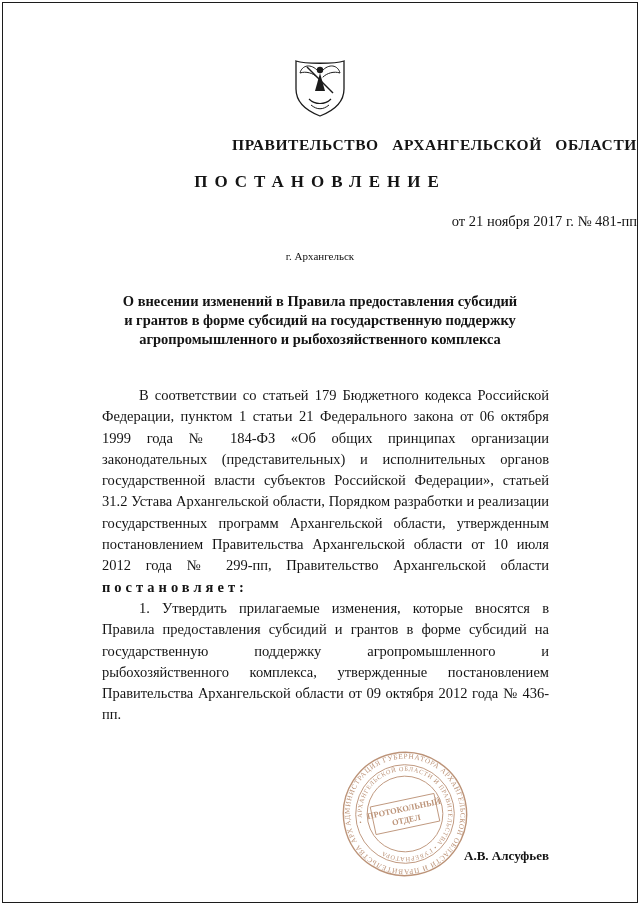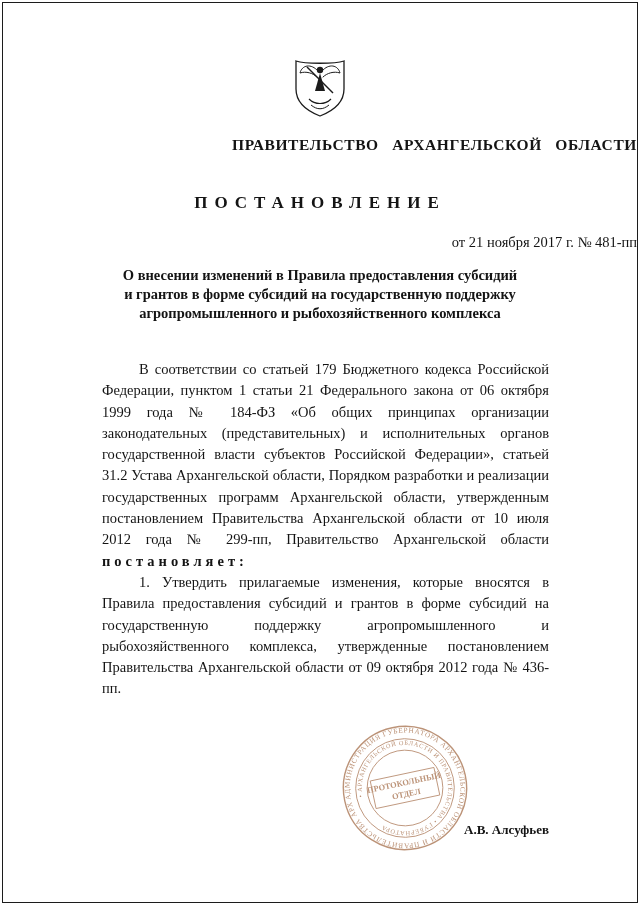--- a/index.html
+++ b/index.html
@@ -20,38 +20,38 @@
   .emblem { width: 62px; margin: 50px auto 0; display: block; }
   .org-name {
     margin-top: 13px;
     text-align: right;
     font-weight: bold;
     font-size: 15.5px;
     letter-spacing: 0.6px;
     word-spacing: 9px;
   }
   .doc-type {
-    margin-top: 39px;
+    margin-top: 18px;
     text-align: center;
     font-weight: bold;
     font-size: 17px;
     letter-spacing: 7px;
   }
   .date-line {
     margin-top: 21px;
     text-align: right;
     font-size: 14.5px;
   }
   .city {
     margin-top: 20px;
     text-align: center;
     font-size: 11px;
   }
   .subject {
-    margin: 15px auto 0;
+    margin: 30px auto 0;
     width: 520px;
     text-align: center;
     font-weight: bold;
     font-size: 14.5px;
     line-height: 19px;
     white-space: pre-line;
   }
   .body-text {
     margin: 36px 88px 0 90px;
     font-size: 14.5px;
@@ -105,20 +105,21 @@
       <path d="M31,20 L26,38 L36,38 Z" fill="#1b1b1b"></path>
       <path d="M18,14 L44,40" stroke="#1b1b1b" stroke-width="1.4"></path>
       <path d="M20,46 C26,52 36,52 42,46" fill="none" stroke="#1b1b1b" stroke-width="1.2"></path>
       <path d="M22,52 C28,57 34,57 40,52" fill="none" stroke="#1b1b1b" stroke-width="1"></path>
     </svg>
   </div>
 
   <div class="org-name">ПРАВИТЕЛЬСТВО АРХАНГЕЛЬСКОЙ ОБЛАСТИ</div>
   <div class="doc-type">ПОСТАНОВЛЕНИЕ</div>
   <div class="date-line">от 21 ноября 2017 г. № 481-пп</div>
+  <div class="city">г. Архангельск</div>
   <div class="subject">О внесении изменений в Правила предоставления субсидий
 и грантов в форме субсидий на государственную поддержку
 агропромышленного и рыбохозяйственного комплекса</div>
 
   <div class="body-text">
     <p><span>В соответствии со статьей 179 Бюджетного кодекса Российской Федерации, пунктом 1 статьи 21 Федерального закона от 06 октября 1999 года № 184-ФЗ «Об общих принципах организации законодательных (представительных) и исполнительных органов государственной власти субъектов Российской Федерации», статьей 31.2 Устава Архангельской области, Порядком разработки и реализации государственных программ Архангельской области, утвержденным постановлением Правительства Архангельской области от 10 июля 2012 года № 299-пп, Правительство Архангельской области</span> <span class="decree">постановляет:</span></p>
     <p>1. Утвердить прилагаемые изменения, которые вносятся в Правила предоставления субсидий и грантов в форме субсидий на государственную поддержку агропромышленного и рыбохозяйственного комплекса, утвержденные постановлением Правительства Архангельской области от 09 октября 2012 года № 436-пп.</p>
   </div>
 
   <div class="signature-block">

